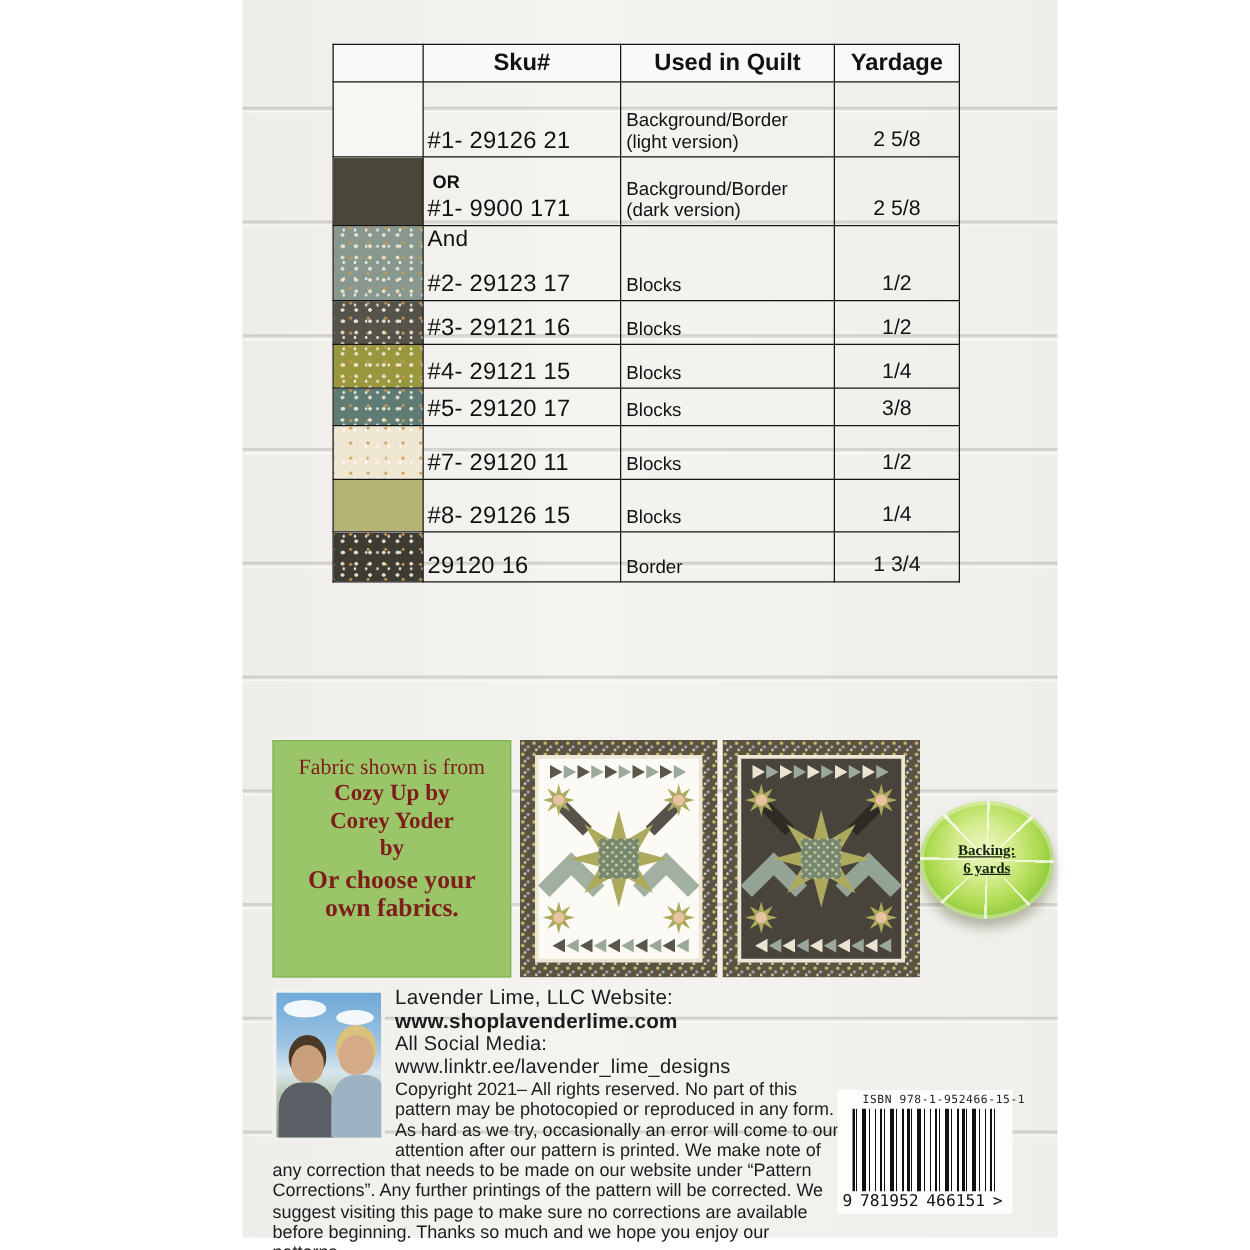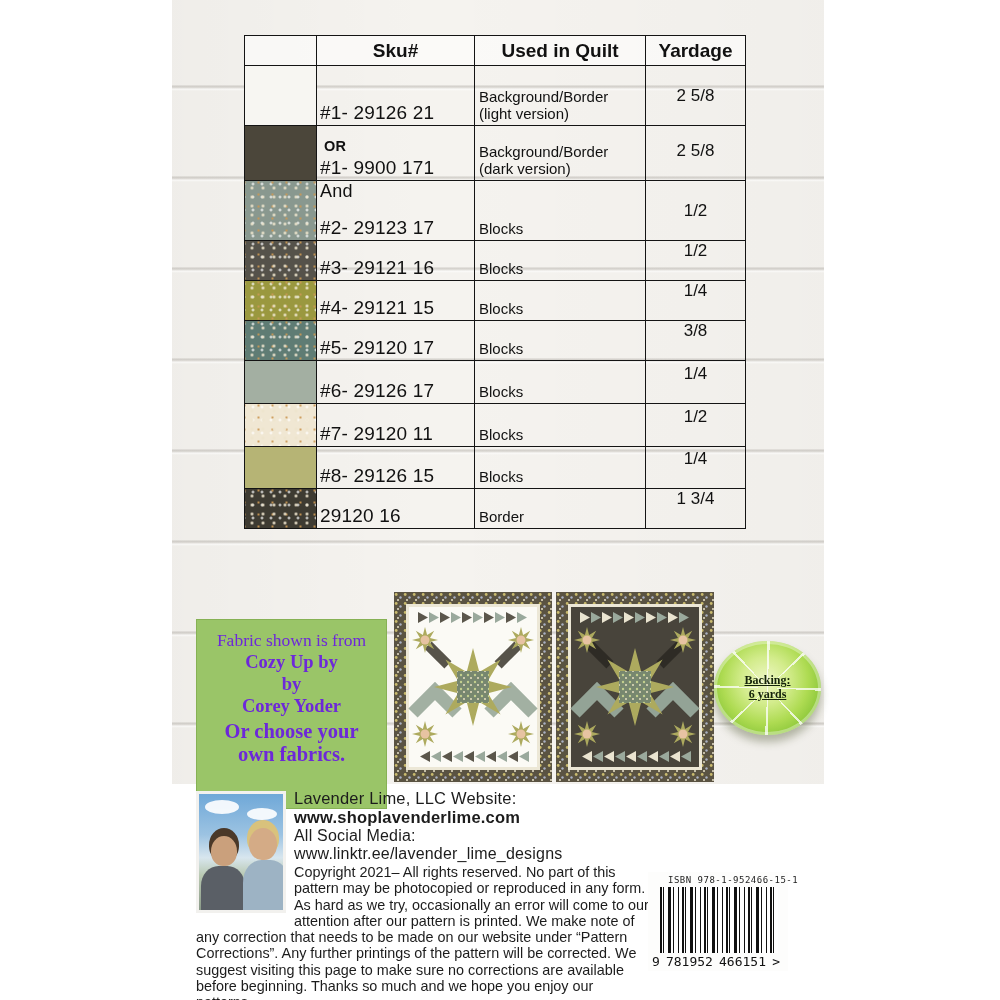--- a/index.html
+++ b/index.html
@@ -1,60 +1,60 @@
 <!DOCTYPE html>
 <html><head>
 <meta charset="utf-8">
 <style>
   * { margin:0; padding:0; box-sizing:border-box; }
   html,body { width:1000px; height:1000px; background:#ffffff; font-family:"Liberation Sans", sans-serif; }
   .canvas { position:relative; width:1000px; height:1000px; overflow:hidden; }
 
   
   .page {
-    position:absolute; left:172px; top:0; width:652px; height:784px;
+    position:absolute; left:194px; top:0; width:652px; height:990px;
     background-color:#f5f3ef;
     background-image:
       repeating-linear-gradient(to bottom,
         rgba(255,255,255,0) 0px, rgba(255,255,255,0) 85px,
         rgba(150,145,138,.38) 86px, rgba(150,145,138,.18) 88px,
         rgba(255,255,255,.65) 89px, rgba(255,255,255,0) 91px),
       linear-gradient(to right, rgba(0,0,0,.025), rgba(0,0,0,0) 40%, rgba(0,0,0,.02));
   }
 
   
   .ftable { position:absolute; left:72px; top:35px; width:501px; border-collapse:collapse; table-layout:fixed; }
   .ftable th, .ftable td { border:1.7px solid #141414; vertical-align:bottom; overflow:hidden; }
   .ftable th { font-size:19px; font-weight:700; text-align:center; vertical-align:middle; background:rgba(255,255,255,.55); color:#111; }
   .ftable thead tr { height:30px; }
   td.sw { padding:0; }
   td.sku { font-size:19px; color:#111; padding:0 0 1px 3px; letter-spacing:.2px; }
   td.used { font-size:15px; color:#111; padding:0 0 3px 4px; }
-  td.yd { font-size:17px; color:#111; text-align:center; padding-bottom:19px; }
+  td.yd { font-size:17px; color:#111; text-align:center; padding-bottom:3px; }
   .pfx { display:block; font-size:18px; }
   .pfx-or { font-weight:700; font-size:14.5px; margin:0 0 3px 4px; }
   .pfx-and { margin-bottom:15px; }
   .u2 { display:block; }
   tr.r1{height:60px} tr.r2{height:55px} tr.r3{height:60px} tr.r4{height:35px}
   tr.r5{height:35px} tr.r6{height:30px} tr.r7{height:43px} tr.r8{height:43px}
   tr.r9{height:42px} tr.r10{height:42px} tr.r11{height:40px}
   .dots {
     background-image:
       radial-gradient(circle, rgba(238,229,205,.95) 1.3px, rgba(238,229,205,0) 1.5px),
       radial-gradient(circle, rgba(203,152,84,.9) 1.2px, rgba(203,152,84,0) 1.4px),
       radial-gradient(circle, rgba(255,255,255,.85) 1px, rgba(255,255,255,0) 1.2px);
     background-size: 11px 9px, 14px 12px, 9px 13px;
     background-position: 1px 2px, 6px 7px, 3px 9px;
   }
 
   
   .greenbox {
     position:absolute; left:24px; top:592px; width:191px; height:190px;
     background:#9ac568; border:1px solid #86b154;
-    font-family:"Liberation Serif", serif; color:#6d28d9; text-align:center; padding-top:10px;margin-top:27px;
+    font-family:"Liberation Serif", serif; color:#7f1d1d; text-align:center; padding-top:10px;
   }
   .gb-intro { font-size:17.5px; }
   .gb-line { font-size:18.5px; font-weight:700; line-height:1.2; }
   .gb-brand { font-size:23px; font-weight:700; font-style:italic; margin:2px 0; }
   .gb-outro { font-size:20.5px; font-weight:700; line-height:1.15; padding:2px 14px 0 14px; }
 
   
   .quilt { position:absolute; top:592px; width:158px; height:190px; display:block; }
   .quilt.light { left:222px; --field:#fbfaf5; --g1:#5b564b; --g2:#9aa99c; --olive:#adaa5e; --sage:#a2b0a2; --dk:#57534a; }
   .quilt.dark  { left:384px; --field:#48443b; --g1:#eae4d0; --g2:#9aa99c; --olive:#adaa5e; --sage:#93a396; --dk:#2e2b25; }
@@ -153,26 +153,20 @@
           <td class="sku"><span>#4- 29121 15</span></td>
           <td class="used"><span>Blocks</span></td>
           <td class="yd">1/4</td>
         </tr>
         <tr class="r6">
           <td class="sw dots" style="background-color: rgb(95, 124, 116);"></td>
           <td class="sku"><span>#5- 29120 17</span></td>
           <td class="used"><span>Blocks</span></td>
           <td class="yd">3/8</td>
         </tr>
-        <tr class="r7">
-          <td class="sw" style="background-color: rgb(163, 175, 162);"></td>
-          <td class="sku"><span>#6- 29126 17</span></td>
-          <td class="used"><span>Blocks</span></td>
-          <td class="yd">1/4</td>
-        </tr>
         <tr class="r8">
           <td class="sw dots" style="background-color: rgb(240, 231, 211);"></td>
           <td class="sku"><span>#7- 29120 11</span></td>
           <td class="used"><span>Blocks</span></td>
           <td class="yd">1/2</td>
         </tr>
         <tr class="r9">
           <td class="sw" style="background-color: rgb(182, 180, 117);"></td>
           <td class="sku"><span>#8- 29126 15</span></td>
           <td class="used"><span>Blocks</span></td>
@@ -183,22 +177,22 @@
           <td class="sku"><span>29120 16</span></td>
           <td class="used"><span>Border</span></td>
           <td class="yd">1 3/4</td>
         </tr>
       </tbody>
     </table>
 
     <div class="greenbox">
       <div class="gb-intro">Fabric shown is from</div>
       <div class="gb-line">Cozy Up by</div>
+      <div class="gb-line">Corey Yoder</div>
       <div class="gb-line">by</div>
-      <div class="gb-line">Corey Yoder</div>
       <div class="gb-outro">Or choose your own fabrics.</div>
     </div>
 
     <svg width="0" height="0" style="position:absolute" aria-hidden="true">
       <defs>
         <pattern id="pat-border" width="9" height="9" patternUnits="userSpaceOnUse">
           <rect width="9" height="9" fill="#5a5342"></rect>
           <circle cx="2.2" cy="2.5" r="1.4" fill="#c9ba6e"></circle>
           <circle cx="6.5" cy="5.5" r="1.2" fill="#a9b0c3"></circle>
           <circle cx="4" cy="8" r="1" fill="#e9e2cb"></circle>

